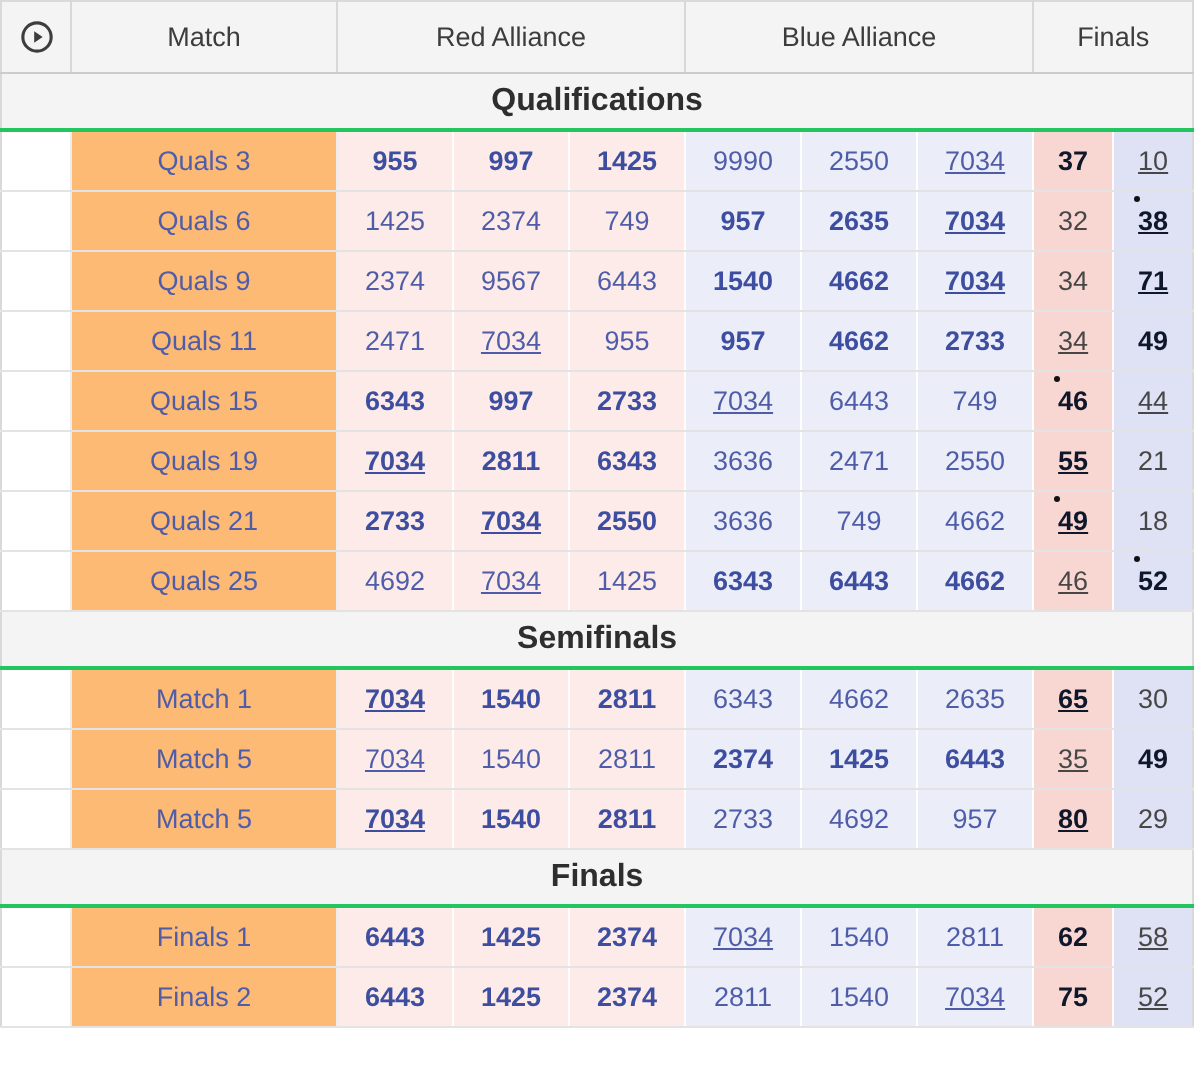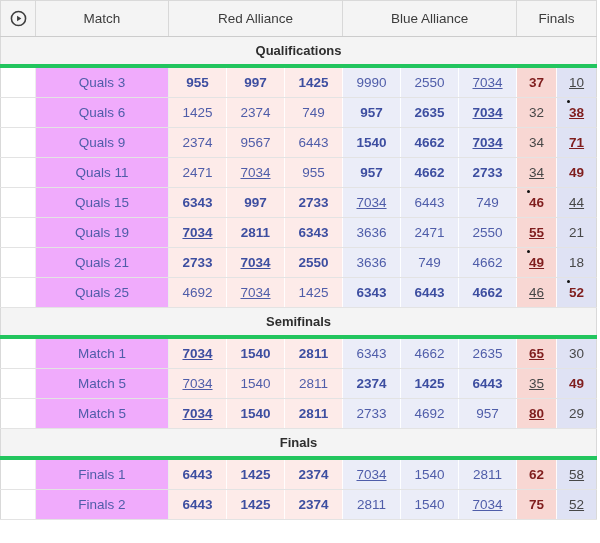--- a/index.html
+++ b/index.html
@@ -9,35 +9,35 @@
     --red-score-bg:#f8d7d3; --blue-score-bg:#dfe2f4; --panel-bg:#f4f4f4; --border:#e3e3e3;
   }
   table.match-table{border-collapse:collapse;table-layout:fixed;width:597px;border:1px solid #d9d9d9;}
   
   thead th{height:35px;background:var(--panel-bg);font-weight:400;font-size:13.5px;color:#3c3c3c;
     border-left:1px solid #d8d8d8;border-bottom:1px solid #cccccc;text-align:center;vertical-align:middle;padding:0;}
   thead th:first-child{border-left:none;}
   .play-icon-svg{display:block;margin:0 auto;}
   
   tr.section-row td{height:27px;background:var(--panel-bg);text-align:center;vertical-align:middle;
-    font-size:13px;font-weight:700;color:#2e2e2e;border-top:1px solid #dedede;border-bottom:4px solid #22c55e;padding:0;}
+    font-size:16px;font-weight:700;color:#2e2e2e;border-top:1px solid #dedede;border-bottom:2px solid #22c55e;padding:0;}
   
   tr.match-row td{height:29px;text-align:center;vertical-align:middle;font-size:13.5px;
     border-bottom:1px solid var(--border);padding:0;}
   td.play-cell{background:#fff;border-right:1px solid #ededed;}
-  td.match-cell{background:#f0abfc;border-right:1px solid #ededed;}
+  td.match-cell{background:#fdba74;border-right:1px solid #ededed;}
   td.team{background:var(--red-bg);border-left:1px solid rgba(255,255,255,.9);}
   td.team.blue{background:var(--blue-bg);margin-left:48px;}
   td.score-cell{background:var(--red-score-bg);border-left:1px solid rgba(255,255,255,.9);color:#464646;}
   td.score-cell.blue{background:var(--blue-score-bg);}
   a.match-link,a.team-link{color:var(--link);text-decoration:none;cursor:pointer;}
   a.w{font-weight:700;color:var(--link-bold);}
   a.s{text-decoration:underline;}
   span.score{position:relative;display:inline-block;color:#474747;}
-  span.score.w{font-weight:700;color:#7f1d1d;}
+  span.score.w{font-weight:700;color:#0f172a;}
   span.score.s{text-decoration:underline;}
   i.rp-dot{position:absolute;top:-5px;left:-2px;width:3px;height:3px;border-radius:50%;background:#111;}
 </style>
 </head>
 <body>
 
 <table class="match-table">
   <colgroup>
     <col style="width:35px">
       <col style="width:133px">

